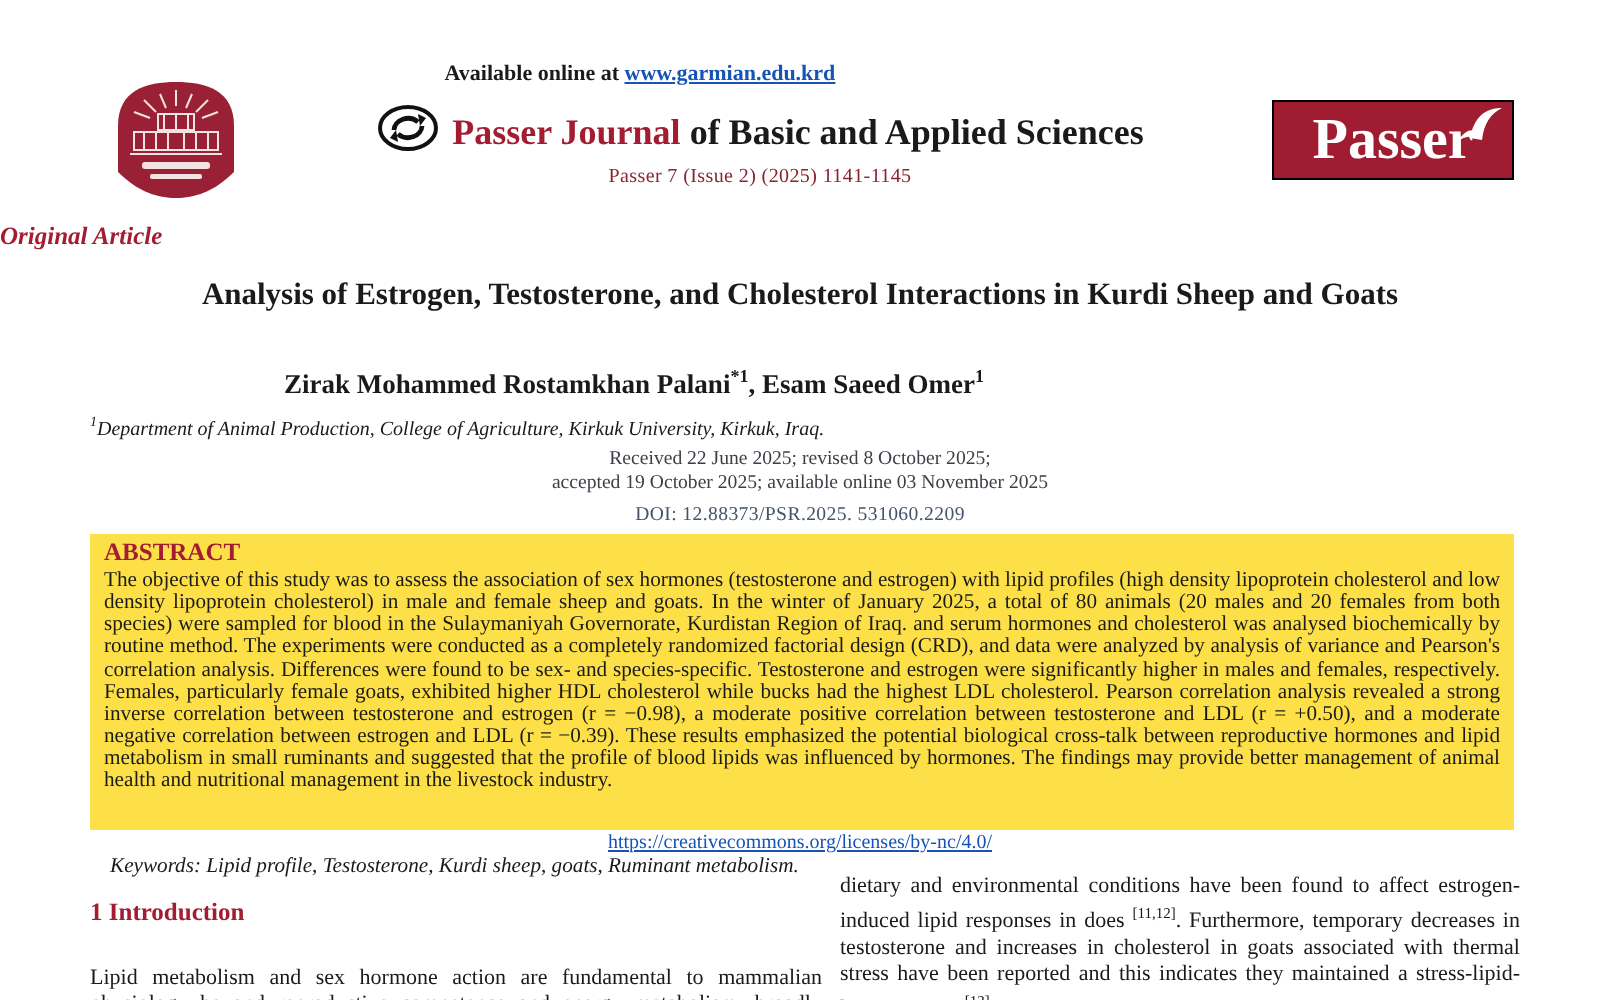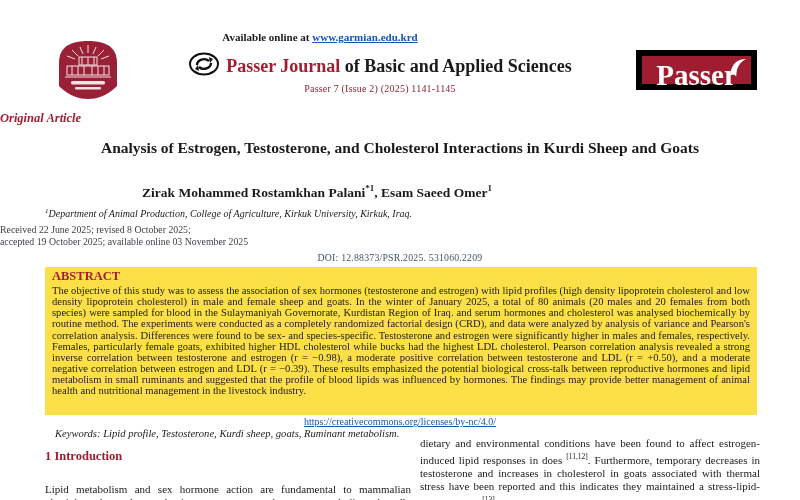--- a/index.html
+++ b/index.html
@@ -16,37 +16,37 @@
 
   .journal-line { position:absolute; top:52px; left:110px; width:540px; text-align:center;
                   font-size:18px; font-weight:bold; white-space:nowrap; }
   .journal-line .jname { color:#a31d32; }
   .refresh-icon { display:inline-block; vertical-align:-4px; margin-right:6px; }
 
   .issue-line { position:absolute; top:83px; left:110px; width:540px; text-align:center;
                 font-size:10px; color:#8a2433; letter-spacing:.2px; }
 
   .passer-logo { position:absolute; right:43px; top:50px; width:121px; height:40px;
-                 background:#a01c30; border:6px solid #000000; color:#ffffff;
+                 background:#a01c30; border:1px solid #000000; color:#ffffff;
                  font-weight:bold; font-size:29px; text-align:center; line-height:38px;
                  font-family:"Liberation Serif", serif; }
   .passer-logo svg { position:absolute; right:3px; top:2px; }
 
   
   .orig-article { position:absolute; top:111px; left:0; width:800px; text-align:left;
                   color:#a31d32; font-weight:bold; font-style:italic; font-size:12.5px; }
   .title { position:absolute; top:138px; left:60px; width:680px; text-align:center;
            font-weight:bold; font-size:15.5px; line-height:19px; }
   .authors { position:absolute; top:183px; left:0; width:634px; text-align:center;
              font-weight:bold; font-size:13.5px; }
   .authors sup { font-size:9px; }
   .affiliation { position:absolute; top:207px; left:45px; width:710px;
                  font-style:italic; font-size:10px; }
   .affiliation sup { font-size:7px; font-style:italic; }
-  .received { position:absolute; top:224px; left:0; width:800px; text-align:left;
+  .received { position:absolute; top:224px; left:0; width:800px; text-align:center;
               font-size:9.8px; line-height:11.5px; color:#3b3f46; }
   .doi { position:absolute; top:252px; left:0; width:800px; text-align:center;
          font-size:9.8px; color:#44546a; letter-spacing:.2px; }
 
   
   .abstract-box { position:absolute; top:267px; left:45px; width:712px; height:148px;
                   background:#fde047; padding:2px 7px 3px 7px; }
   .abstract-box h2 { color:#a31d32; font-size:12.5px; font-weight:bold; margin-bottom:1px; }
   .abstract-box p { font-size:10.6px; line-height:11.15px; text-align:justify; }
   .license-line { position:absolute; top:416px; left:0; width:800px; text-align:center;

